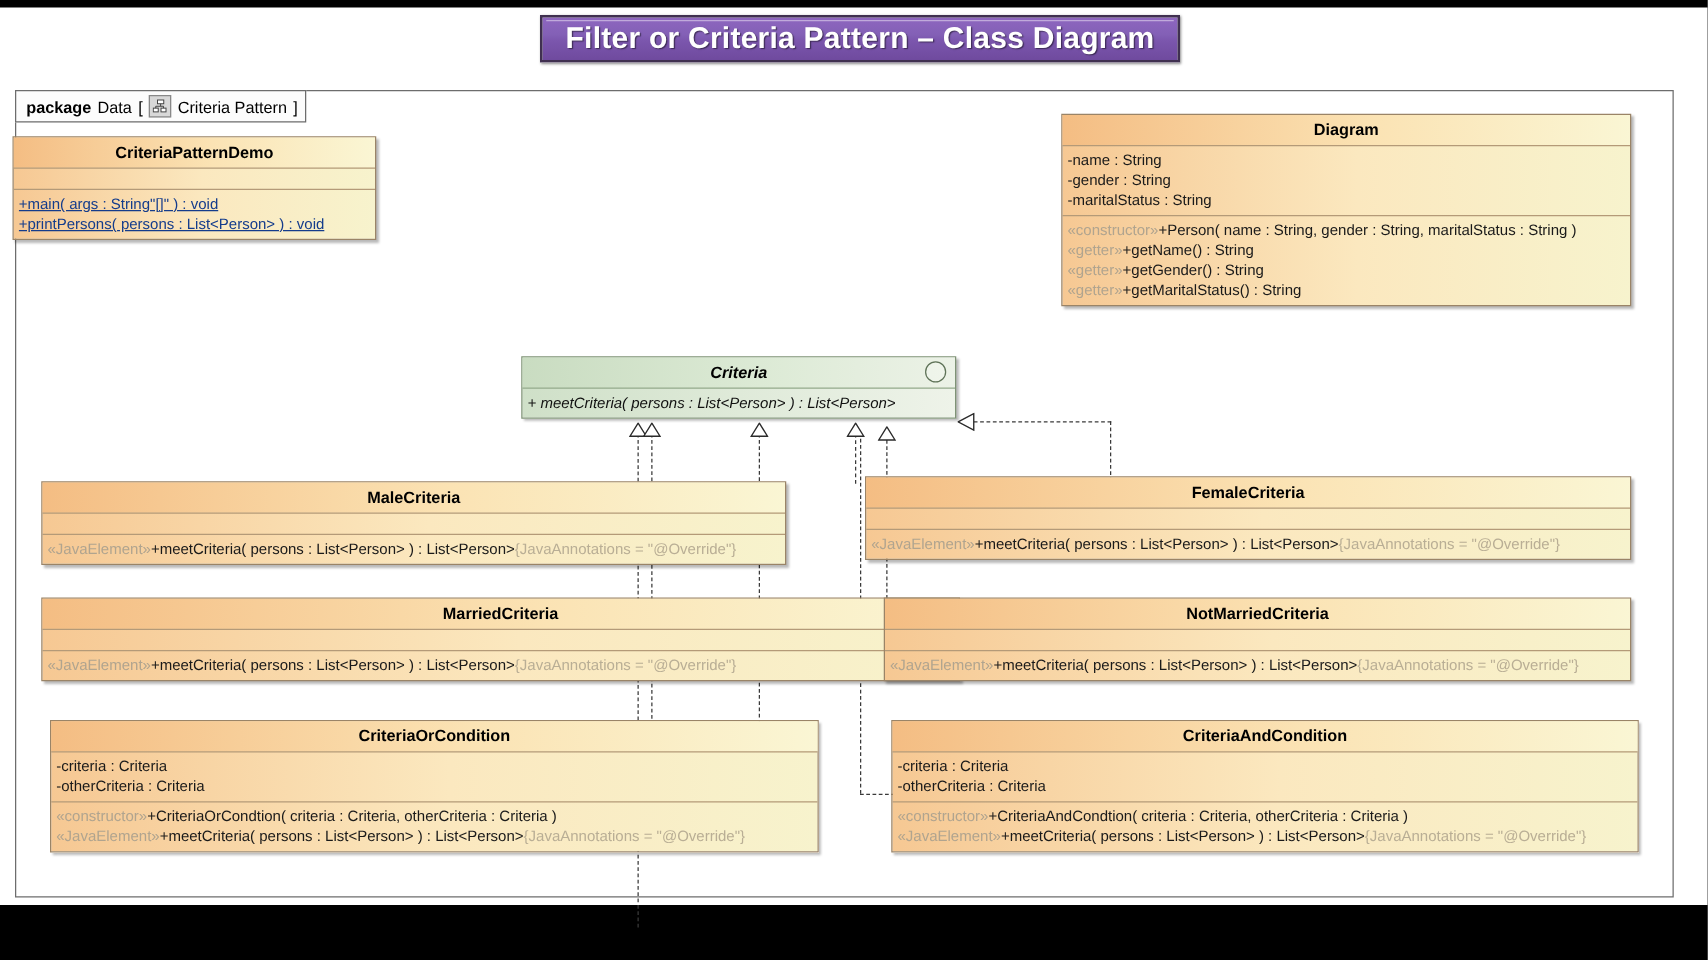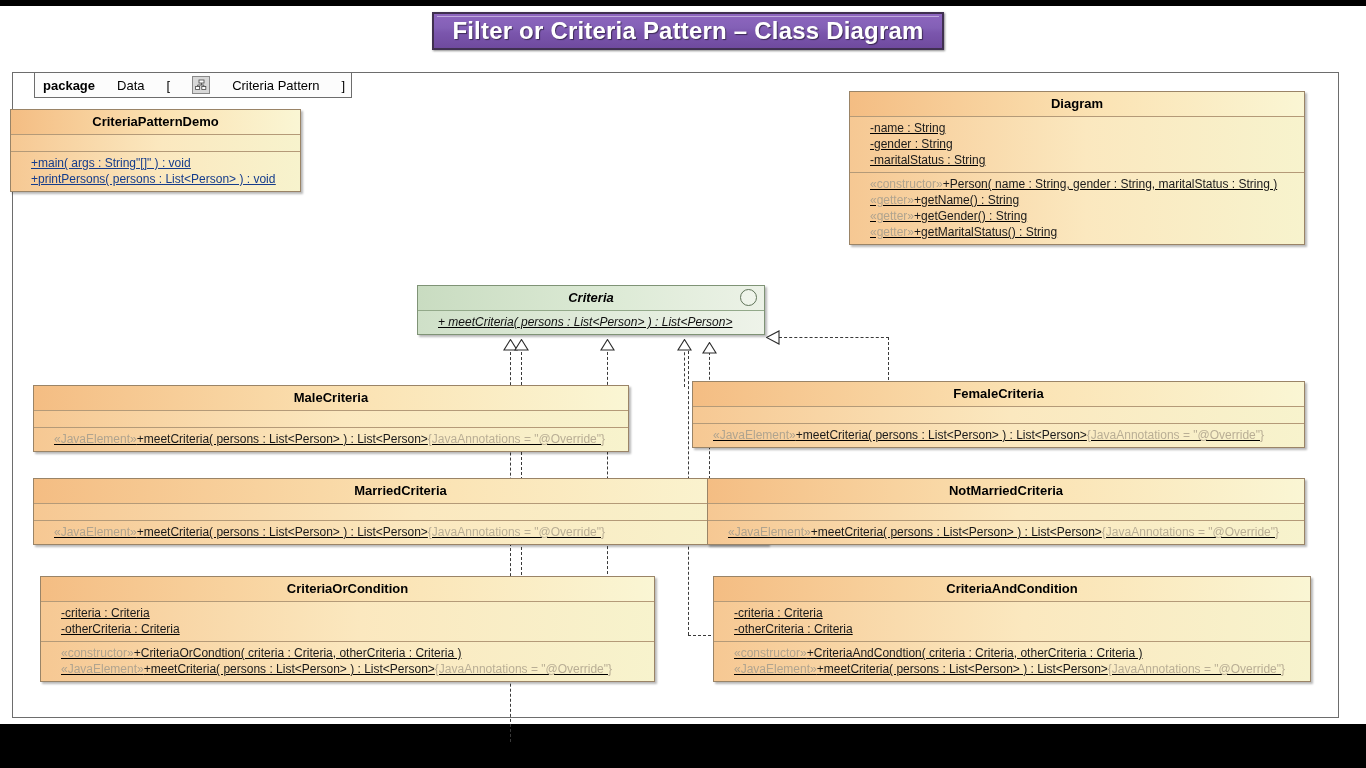--- a/index.html
+++ b/index.html
@@ -64,25 +64,24 @@
   #package-tab {
     position: absolute;
     left: 12px; top: 66px;
     height: 26px;
     border: 1px solid #6d6d6d;
     background: #fcfcfc;
     box-sizing: border-box;
     display: flex;
     align-items: center;
     padding: 0 6px 0 8px;
-    gap: 22px;
+    gap: 5px;
     font-size: 13px;
     color: #000;
     white-space: nowrap;
-    margin-left: 22px;
   }
   #package-tab .kw { font-weight: bold; }
   .pkg-icon {
     width: 16px; height: 16px;
     border: 1px solid #888;
     background: #d8d8d8;
     display: inline-flex;
     align-items: center;
     justify-content: center;
     flex: none;
@@ -103,22 +102,21 @@
     font-weight: bold;
     font-size: 13px;
     color: #000;
     padding: 4px 4px 5px 4px;
     border-bottom: 1px solid #b49a78;
     background: linear-gradient(to right, #f4bd83 0%, #fbe3b4 55%, #faf6d4 100%);
     line-height: 15px;
   }
   .uml .compartment {
     border-bottom: 1px solid #b49a78;
-    padding: 3px 4px 4px 20px;
-    text-decoration: underline;
+    padding: 3px 4px 4px 4px;
   }
   .uml .compartment:last-child { border-bottom: none; }
   .uml .row {
     font-size: 12px;
     color: #1a1a1a;
     line-height: 16px;
     white-space: nowrap;
     overflow: hidden;
   }
   .uml .row .stereo { color: #b0a48f; }

